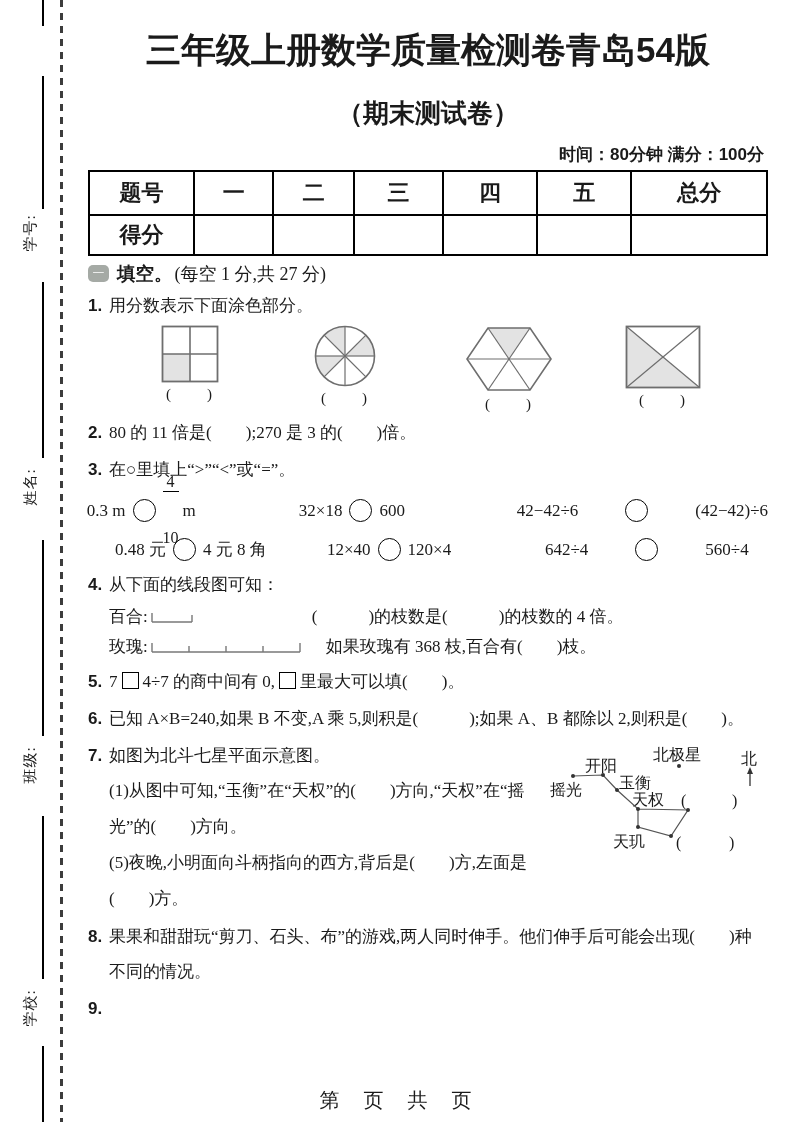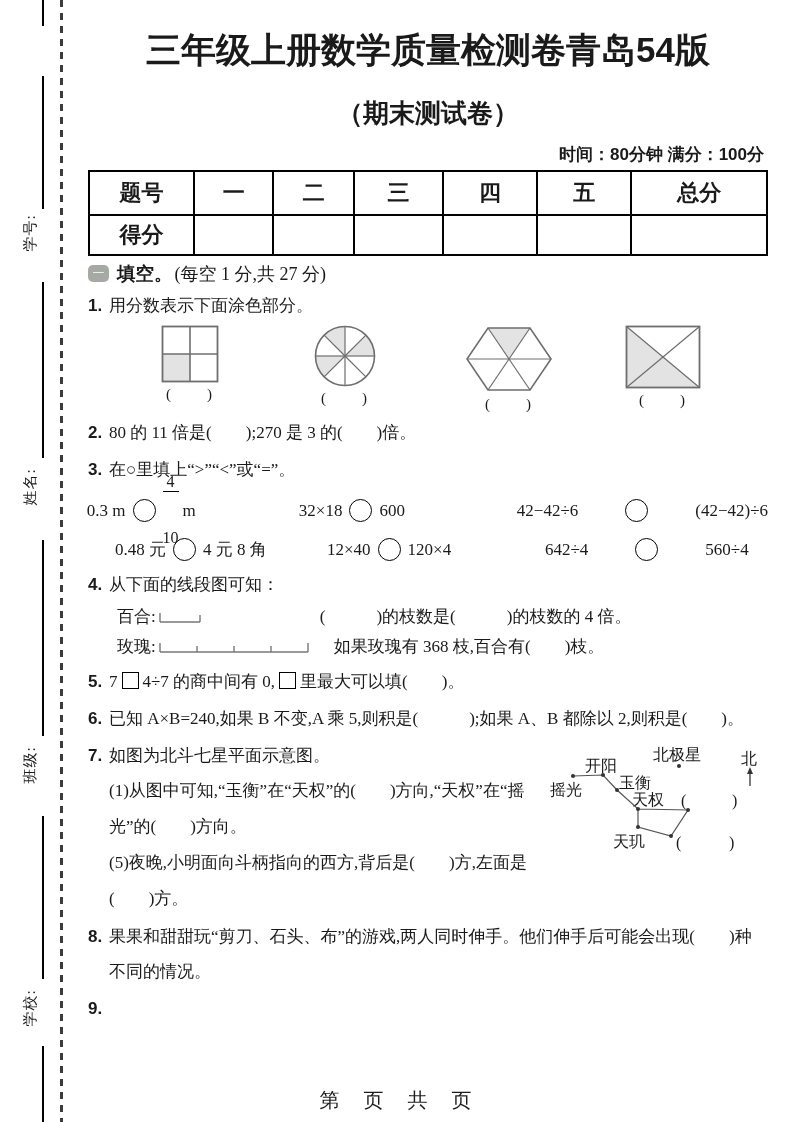--- a/index.html
+++ b/index.html
@@ -44,21 +44,21 @@
   .cmp-row{display:flex;align-items:center;margin-left:6px;}
   .cmp-row1{height:46px;justify-content:flex-end;} .cmp-row2{height:32px;}
   .cmp-col{display:flex;align-items:center;}
   .cc1{width:212px;flex:none;} .cc2{width:218px;flex:none;} .cc3{flex:1;gap:40px;}
   .cmp-circle{display:inline-block;width:21px;height:21px;border:1.5px solid #000;border-radius:50%;
     margin:0 7px;flex:none;}
   .frac{display:inline-block;text-align:center;font-size:16px;line-height:1.1;vertical-align:middle;margin-right:4px;}
   .fnum{display:block;border-bottom:1.3px solid #000;padding:0 4px;}
   .fden{display:block;margin-top:37px;}
   
-  .seg-row{display:flex;align-items:center;margin-left:8px;height:30px;line-height:30px;}
+  .seg-row{display:flex;align-items:center;margin-left:0;height:30px;line-height:30px;}
   .seg-label{flex:none;}
   .seg-svg{flex:none;margin-left:2px;}
   .seg-text1{margin-left:116px;} .seg-text2{margin-left:24px;}
   
   .sq{display:inline-block;width:15px;height:15px;border:1.5px solid #000;vertical-align:-2px;margin:0 4px;}
   
   .dipper{float:right;width:250px;height:122px;margin-right:-30px;margin-left:6px;margin-top:0;}
   .dipper text{font-size:16px;font-family:"Liberation Serif","DejaVu Serif",serif;fill:#1a1a1a;}
   
   .footer{position:absolute;left:0;right:0;bottom:8px;text-align:center;font-size:20px;letter-spacing:2px;}

